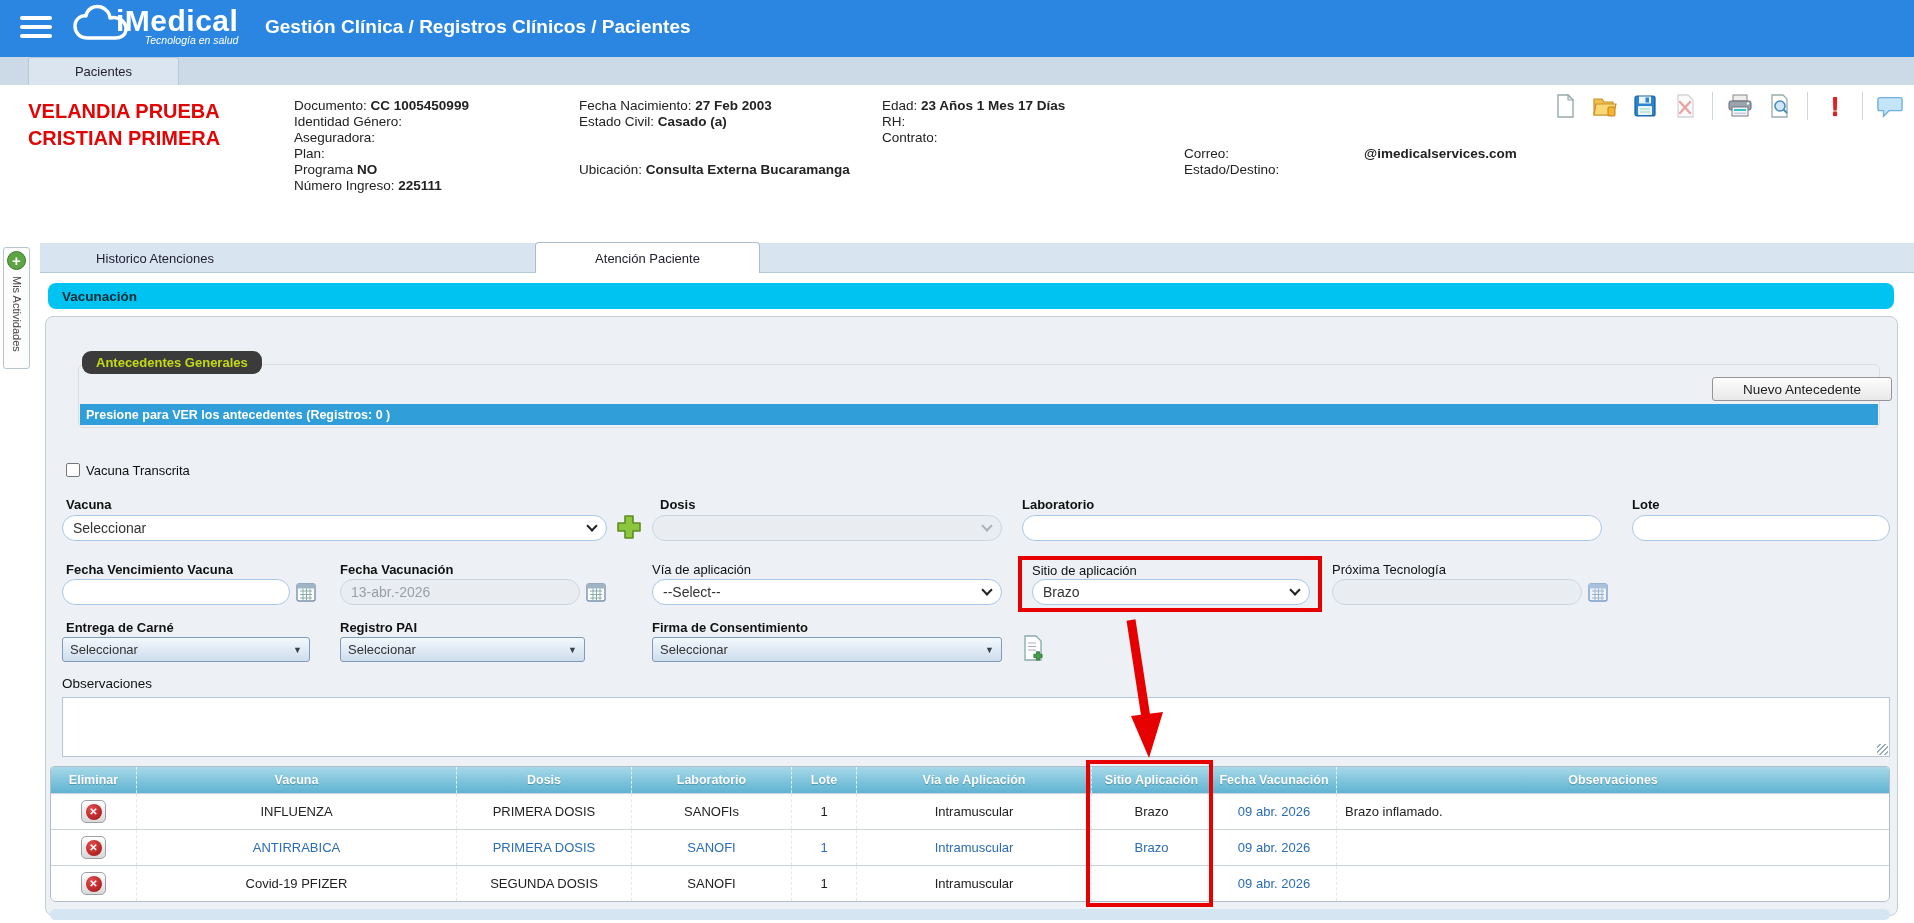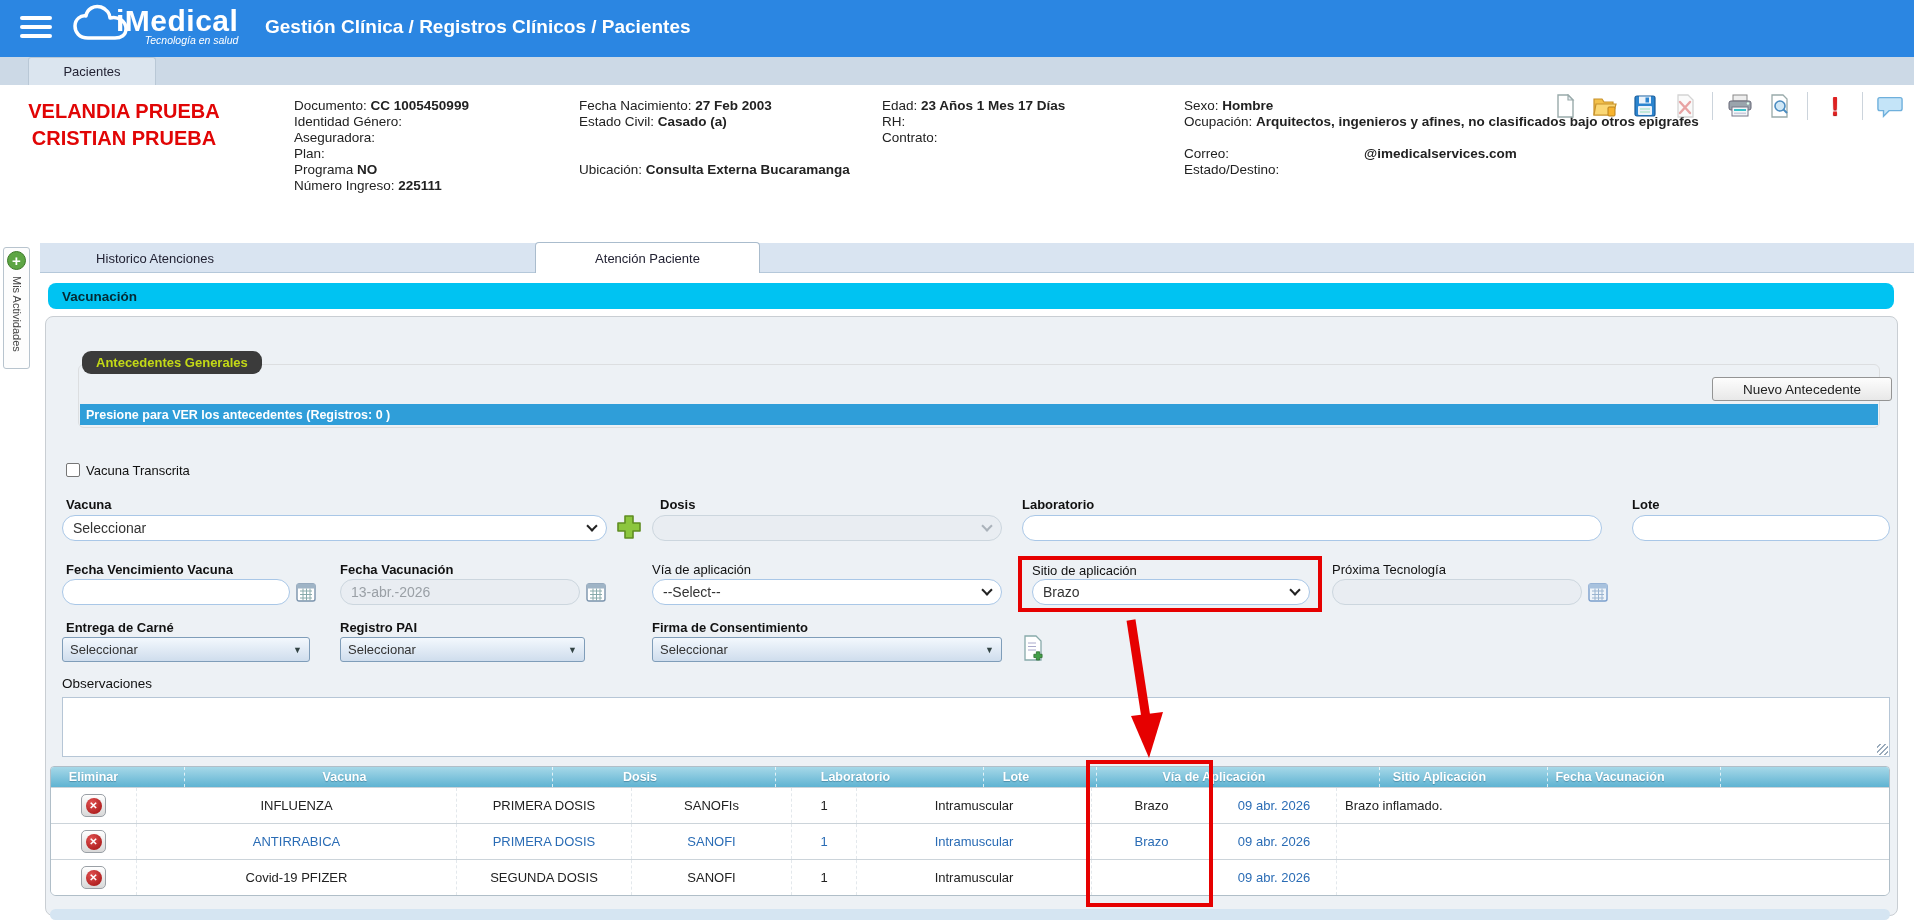--- a/index.html
+++ b/index.html
@@ -57,21 +57,21 @@
   .oldsel { height:25px; background:linear-gradient(#f3f8fd,#cfdded); border:1px solid #7f9db9; border-radius:3px; display:flex; align-items:center; justify-content:space-between; padding:0 7px; font-size:13px; color:#333; cursor:pointer; }
   .oldarrow { font-size:9px; color:#344; }
   .calbtn { width:20px; height:20px; cursor:pointer; }
   .tarea { left:62px; top:697px; width:1828px; height:60px; background:#fff; border:1px solid #b6c6d6; }
   .grip { position:absolute; right:1px; bottom:1px; width:11px; height:11px; background:repeating-linear-gradient(135deg,#fff 0 2px,#9ab 2px 3.5px); cursor:nwse-resize; }
   
   .redbox { border:4px solid #e60000; background:transparent; z-index:20; pointer-events:none; }
   
   .grid { left:50px; top:766px; width:1840px; border:1px solid #b0bec8; border-radius:4px 4px 6px 6px; background:#fff; overflow:hidden; }
   .trow { display:flex; width:100%; }
-  .thead { height:20px; background:linear-gradient(#a6d8e8,#5fb3d2);gap:48px; }
+  .thead { height:26px; background:linear-gradient(#a6d8e8,#5fb3d2); }
   .th { color:#fff; font-weight:bold; font-size:12.5px; display:flex; align-items:center; justify-content:center; text-shadow:0 1px 1px rgba(0,60,90,.35); border-left:1px dashed rgba(255,255,255,.75); }
   .th:first-child { border-left:none; }
   .td { display:flex; align-items:center; justify-content:center; font-size:13px; border-left:1px dashed #e3e8ec; }
   .td:first-child { border-left:none; }
   .brow { height:36px; border-top:1px solid #ccd4da; background:#fff; }
   .c0{width:85px;flex:none}.c1{width:320px;flex:none}.c2{width:175px;flex:none}.c3{width:160px;flex:none}
   .c4{width:65px;flex:none}.c5{width:235px;flex:none}.c6{width:120px;flex:none}.c7{width:125px;flex:none}
   .c8{width:553px;flex:none;justify-content:flex-start;padding-left:8px}
   .rowblue { color:#2a6cb5; }
   .rowdark { color:#222; }
@@ -97,27 +97,27 @@
       <path d="M16 34 C7 34 3 28 3 22 C3 15 9 11 14 12 C15 5 22 1 29 3 C35 5 38 10 38 14 C46 12 54 17 54 25 C54 31 49 34 43 34 Z" fill="none" stroke="#fff" stroke-width="3.5" stroke-linejoin="round"></path>
     </svg>
     <div style="margin-left:-14px;">
       <div class="logo-text">iMedical</div>
       <div class="logo-tag">Tecnología en salud</div>
     </div>
   </div>
   <div class="abs crumb">Gestión Clínica  /  Registros Clínicos  /  Pacientes</div>
 
   <div class="abs tabstrip"></div>
-  <div class="tab tab-inactive" style="left:28px; top:57px; width:128px;">
+  <div class="tab tab-inactive" style="left:28px; top:57px; width:151px;">
     <span>Pacientes</span>
   </div>
 
   <div class="abs pat-name">
     <div>VELANDIA PRUEBA</div>
-    <div>CRISTIAN PRUEBA</div>
+    <div>CRISTIAN PRIMERA</div>
   </div>
 
   <div class="pcol" style="left:250px; top:98px;">
     <div class="pline"><span>Documento:</span> <span class="b">CC 1005450999</span></div>
     <div class="pline"><span>Identidad Género:</span></div>
     <div class="pline"><span>Aseguradora:</span></div>
     <div class="pline"><span>Plan:</span></div>
     <div class="pline"><span>Programa</span> <span class="b">NO</span></div>
     <div class="pline"><span>Número Ingreso:</span> <span class="b">225111</span></div>
   </div>
@@ -129,24 +129,20 @@
   <div class="pcol pline" style="left:535px; top:162px;">
     <span>Ubicación:</span> <span class="b">Consulta Externa Bucaramanga</span>
   </div>
 
   <div class="pcol" style="left:838px; top:98px;">
     <div class="pline"><span>Edad:</span> <span class="b">23 Años 1 Mes 17 Días</span></div>
     <div class="pline"><span>RH:</span></div>
     <div class="pline"><span>Contrato:</span></div>
   </div>
 
-  <div class="pcol" style="left:1140px; top:98px;">
-    <div class="pline"><span>Sexo:</span> <span class="b">Hombre</span></div>
-    <div class="pline"><span>Ocupación:</span> <span class="b">Arquitectos, ingenieros y afines, no clasificados bajo otros epigrafes</span></div>
-  </div>
   <div class="pcol pline" style="left:1140px; top:146px;">
     <span>Correo:</span>
   </div>
   <div class="pcol pline b" style="left:1320px; top:146px;">@imedicalservices.com</div>
   <div class="pcol pline" style="left:1140px; top:162px;">
     <span>Estado/Destino:</span>
   </div>
 
   <div class="abs icons">
 

